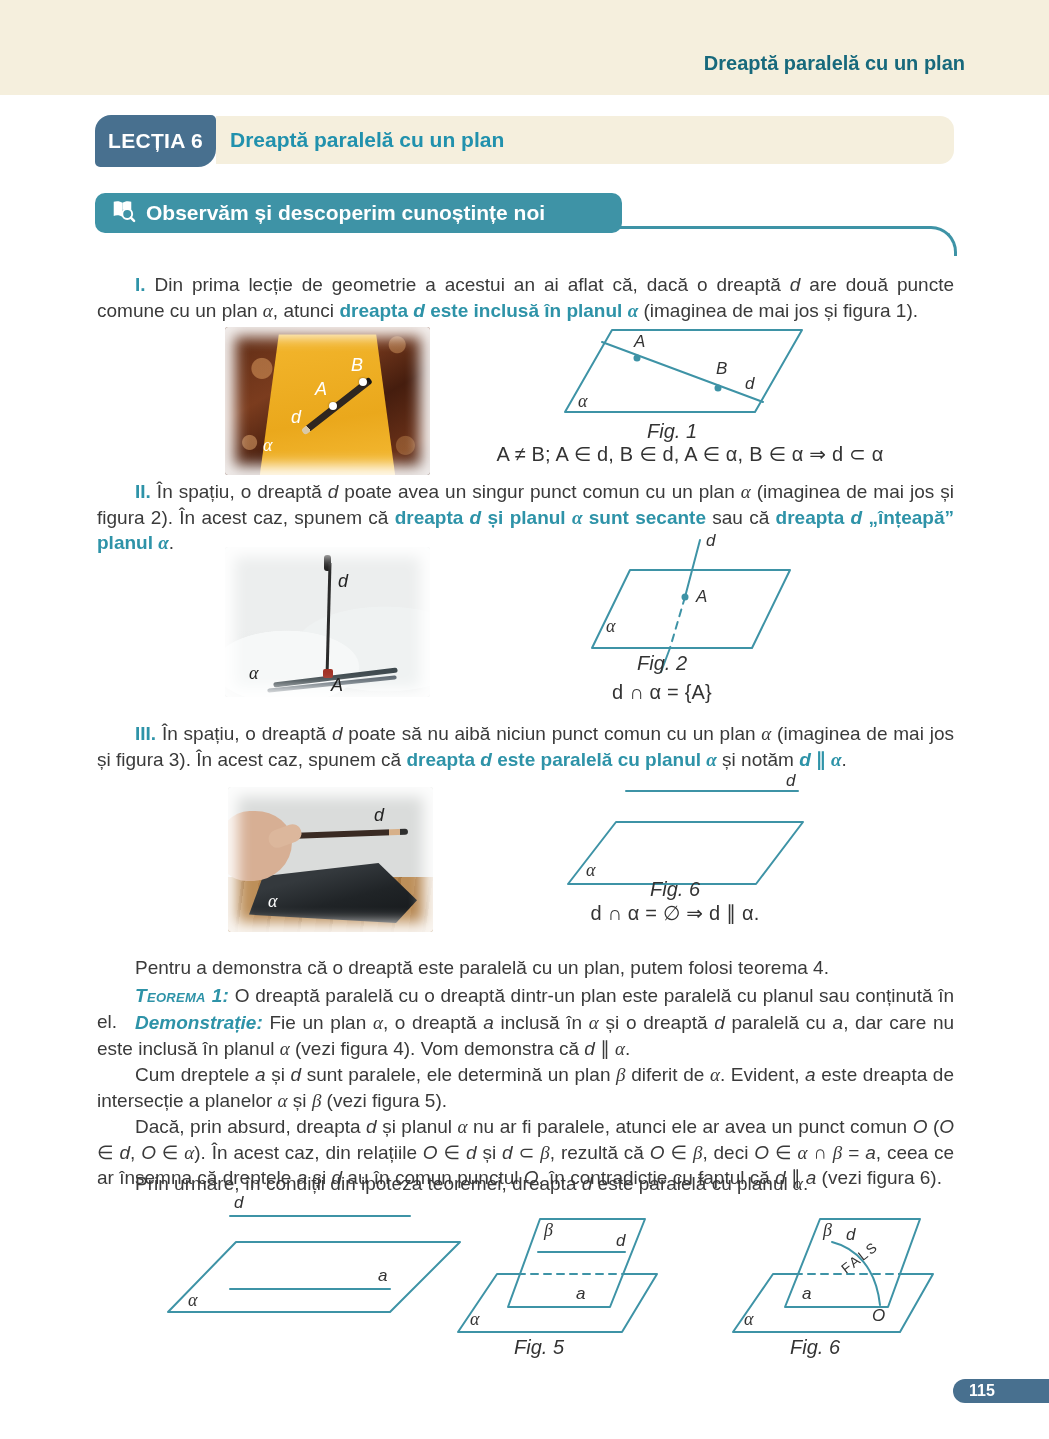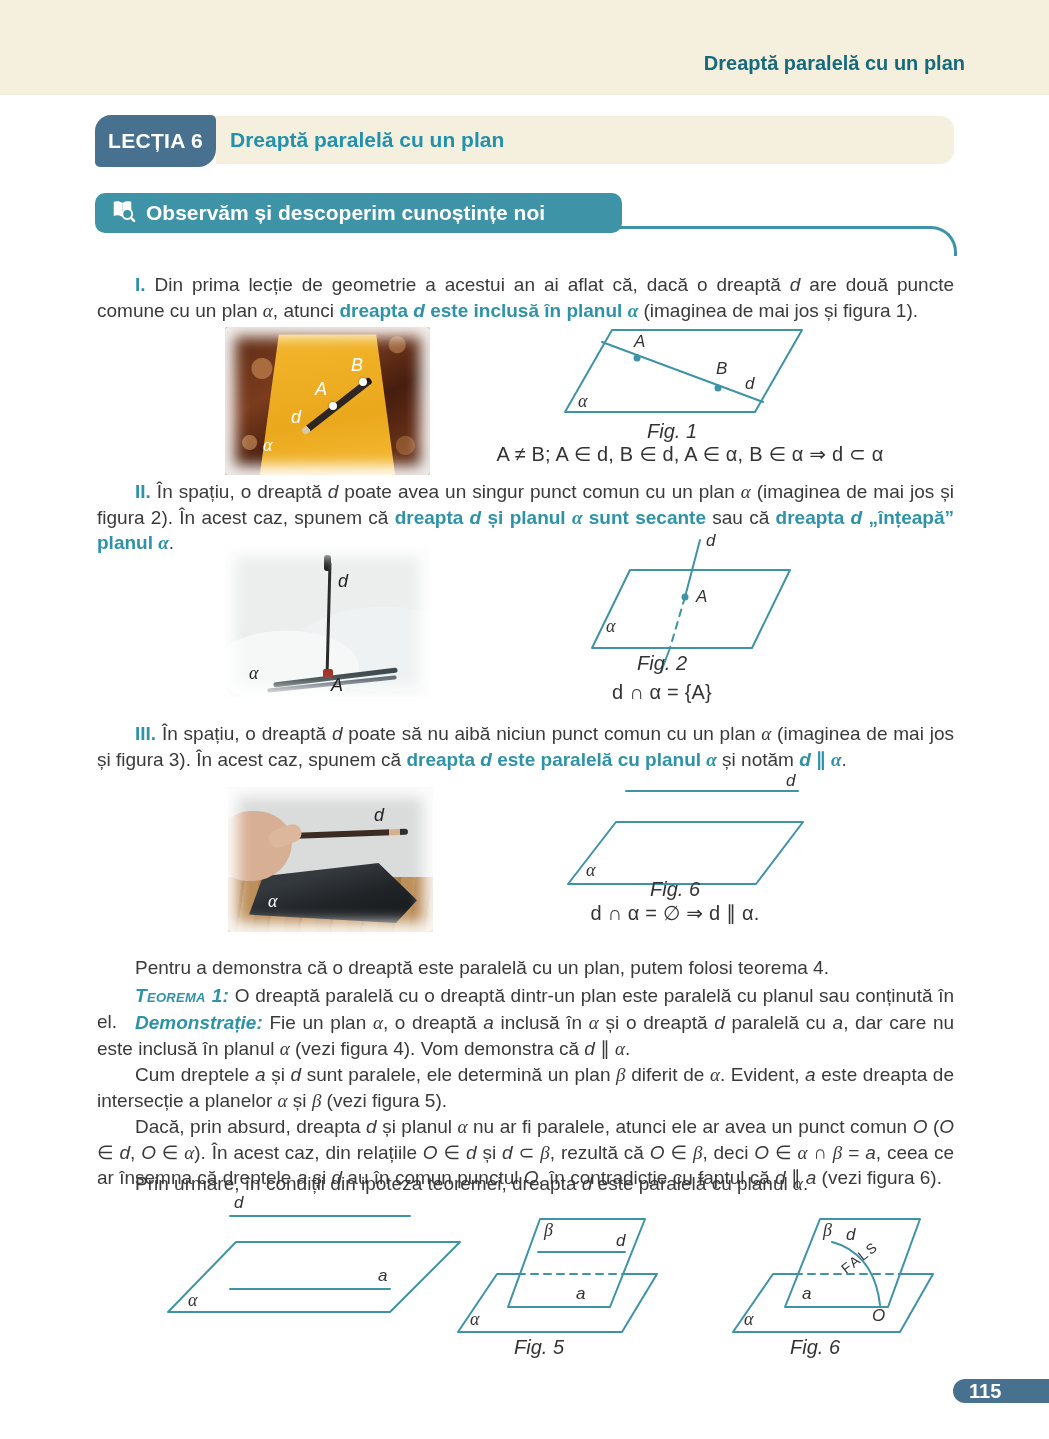--- a/index.html
+++ b/index.html
@@ -99,21 +99,21 @@
   .pencil3{position:absolute;left:52px;top:44px;width:128px;height:6px;border-radius:3px;transform:rotate(-2deg);
     background:linear-gradient(90deg,#3a2b23 0 85%,#d7b089 85% 94%,#2f2f2f 94%);}
   .hand{position:absolute;left:-10px;top:24px;width:74px;height:70px;background:#d7af94;
     border-radius:46% 54% 58% 42% / 55% 48% 60% 45%;}
   .thumb{position:absolute;left:40px;top:40px;width:34px;height:18px;background:#dcb79c;border-radius:9px;transform:rotate(-20deg);}
 
   .diagram{position:absolute;}
 
   
   .page-pill{position:absolute;left:953px;top:1379px;width:96px;height:24px;background:var(--steel);
-    border-radius:12px 0 0 12px;color:#fff;font-weight:700;font-size:20px;display:flex;align-items:center;padding-left:16px;}
+    border-radius:12px 0 0 12px;color:#fff;font-weight:700;font-size:16px;display:flex;align-items:center;padding-left:16px;}
 </style>
 </head>
 <body>
 
 <div class="page">
 
   <div class="top-band"></div>
   <div class="running-title">Dreaptă paralelă cu un plan</div>
 
   <div class="lesson-badge">LECȚIA 6</div>

